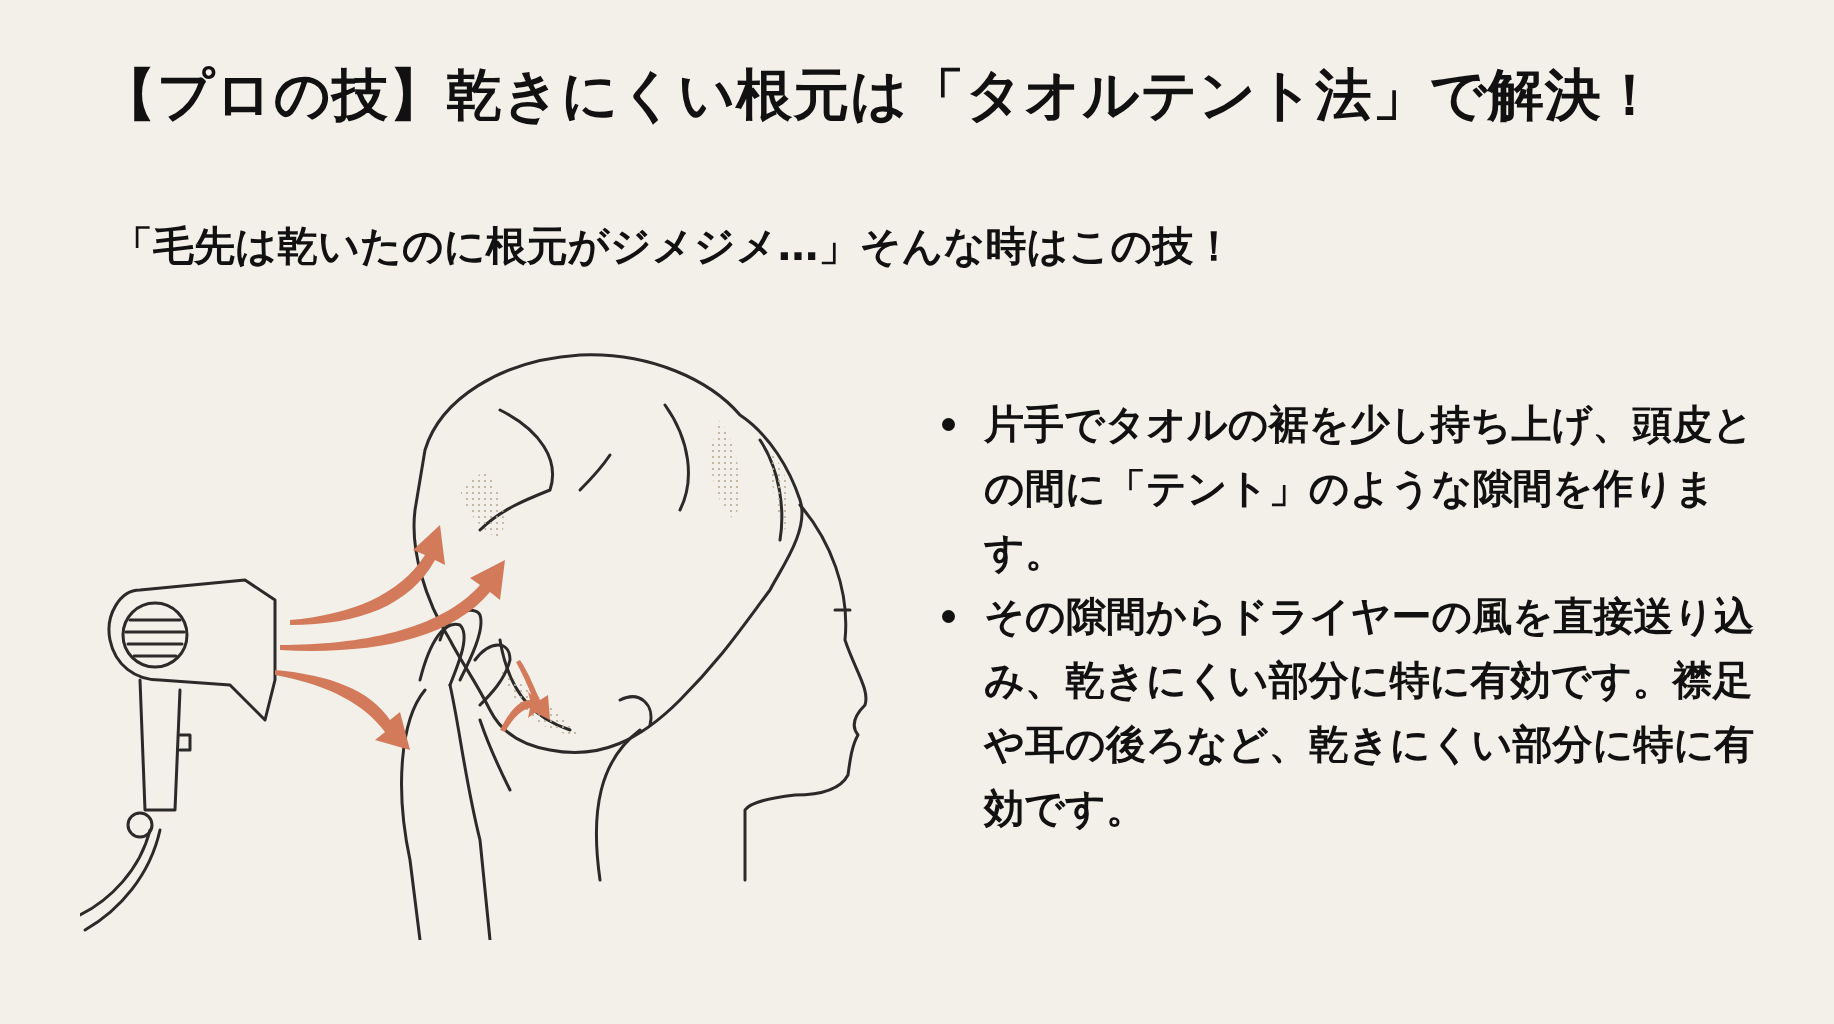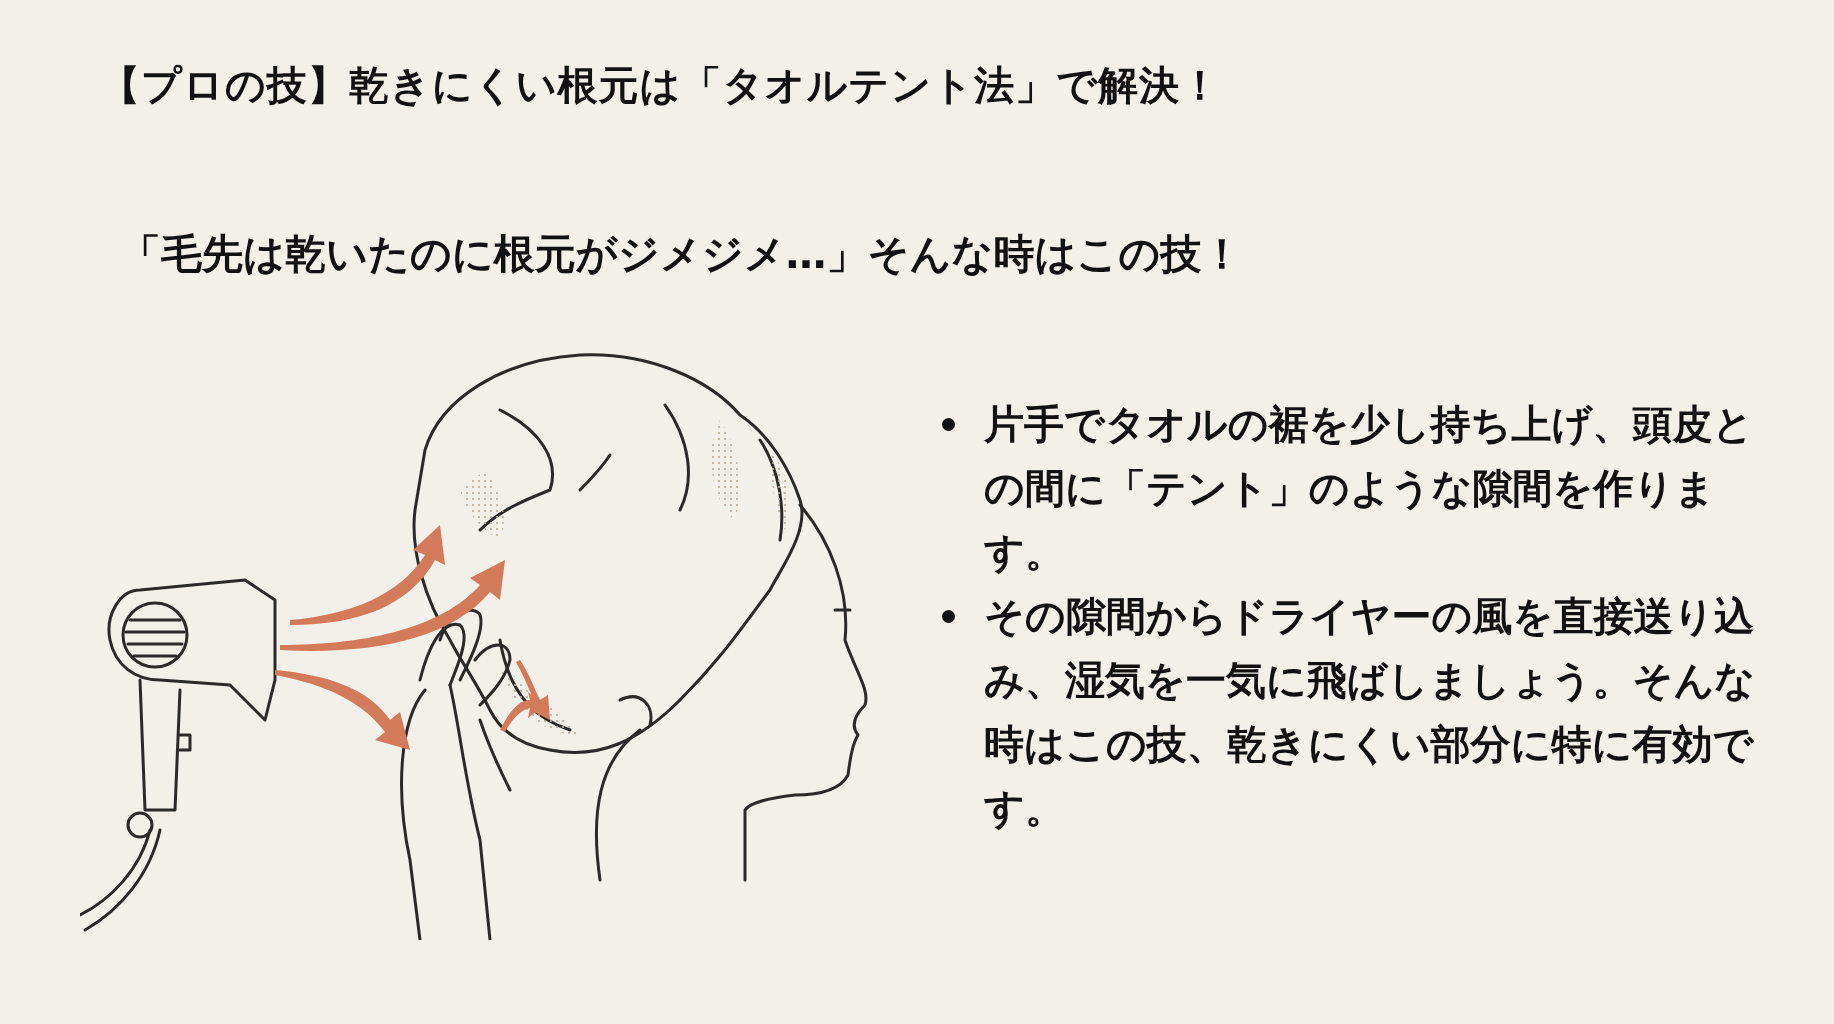--- a/index.html
+++ b/index.html
@@ -5,26 +5,26 @@
   html, body { margin:0; padding:0; }
   body {
     width:1834px; height:1024px; overflow:hidden;
     background:#f3f0ea;
     font-family:"DejaVu Sans","Liberation Sans",sans-serif;
     color:#111;
     position:relative;
   }
   .title {
     position:absolute; left:100px; top:58px;
-    font-size:40px; font-weight:bold; letter-spacing:1px;
+    font-size:56px; font-weight:bold; letter-spacing:1px;
     white-space:nowrap; margin:0;
   }
   .subtitle {
     position:absolute; left:108px; top:215px;
-    font-size:41px; font-weight:bold; white-space:nowrap; margin:12px;
+    font-size:41px; font-weight:bold; white-space:nowrap; margin:4px;
   }
   .bullets {
     position:absolute; left:940px; top:392px; width:830px;
     margin:0; padding:0; list-style:none;
     font-size:40px; font-weight:bold; line-height:64px;
   }
   .bullets li { position:relative; padding-left:44px; }
   .bullets li .dot {
     position:absolute; left:2px; top:26px; width:13px; height:13px;
     border-radius:50%; background:#111;
@@ -37,21 +37,21 @@
 <h1 class="title">【プロの技】乾きにくい根元は「タオルテント法」で解決！</h1>
 <p class="subtitle">「毛先は乾いたのに根元がジメジメ…」そんな時はこの技！</p>
 
 <ul class="bullets">
   <li>
     <span class="dot"></span>
     <span>片手でタオルの裾を少し持ち上げ、頭皮との間に「テント」のような隙間を作ります。</span>
   </li>
   <li>
     <span class="dot"></span>
-    <span>その隙間からドライヤーの風を直接送り込み、湿気を一気に飛ばしましょう。そんな時はこの技、乾きにくい部分に特に有効です。</span>
+    <span>その隙間からドライヤーの風を直接送り込み、乾きにくい部分に特に有効です。襟足や耳の後ろなど、乾きにくい部分に特に有効です。</span>
   </li>
 </ul>
 
 <svg class="illus" viewBox="0 0 800 600" xmlns="http://www.w3.org/2000/svg">
   <defs>
     <pattern id="dots" width="6" height="6" patternUnits="userSpaceOnUse">
       <circle cx="3" cy="3" r="1.1" fill="#b9ab95"></circle>
     </pattern>
   </defs>
   <g fill="none" stroke="#2b2a28" stroke-width="3" stroke-linecap="round" stroke-linejoin="round">

